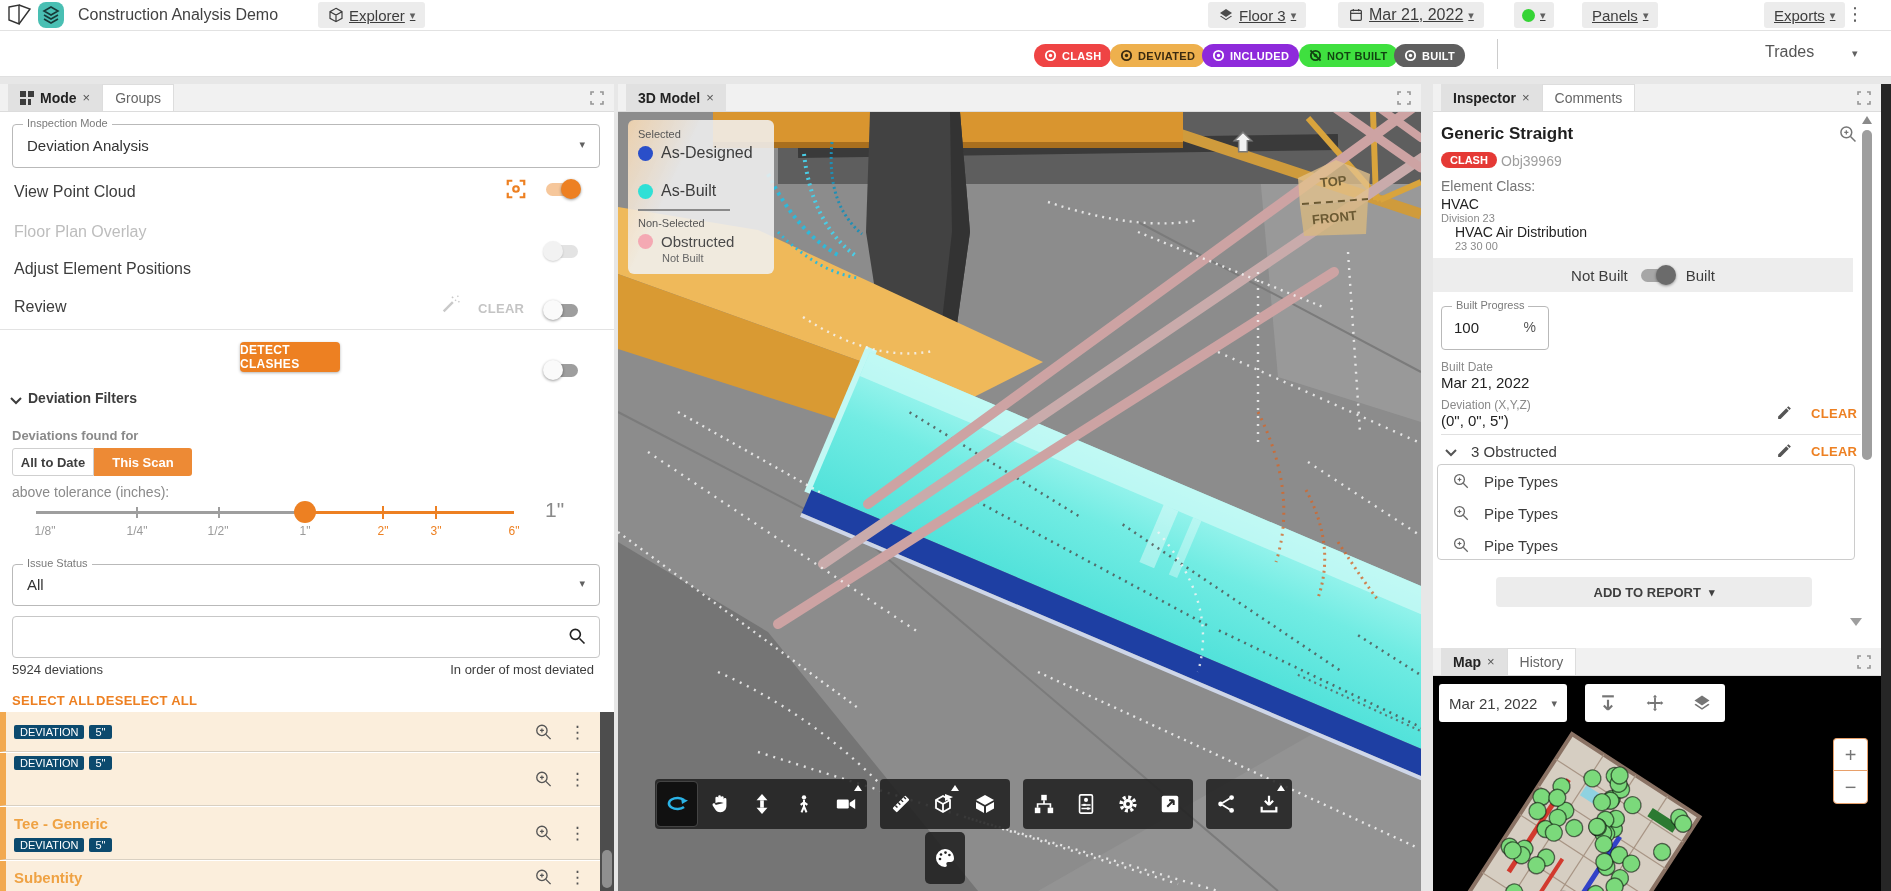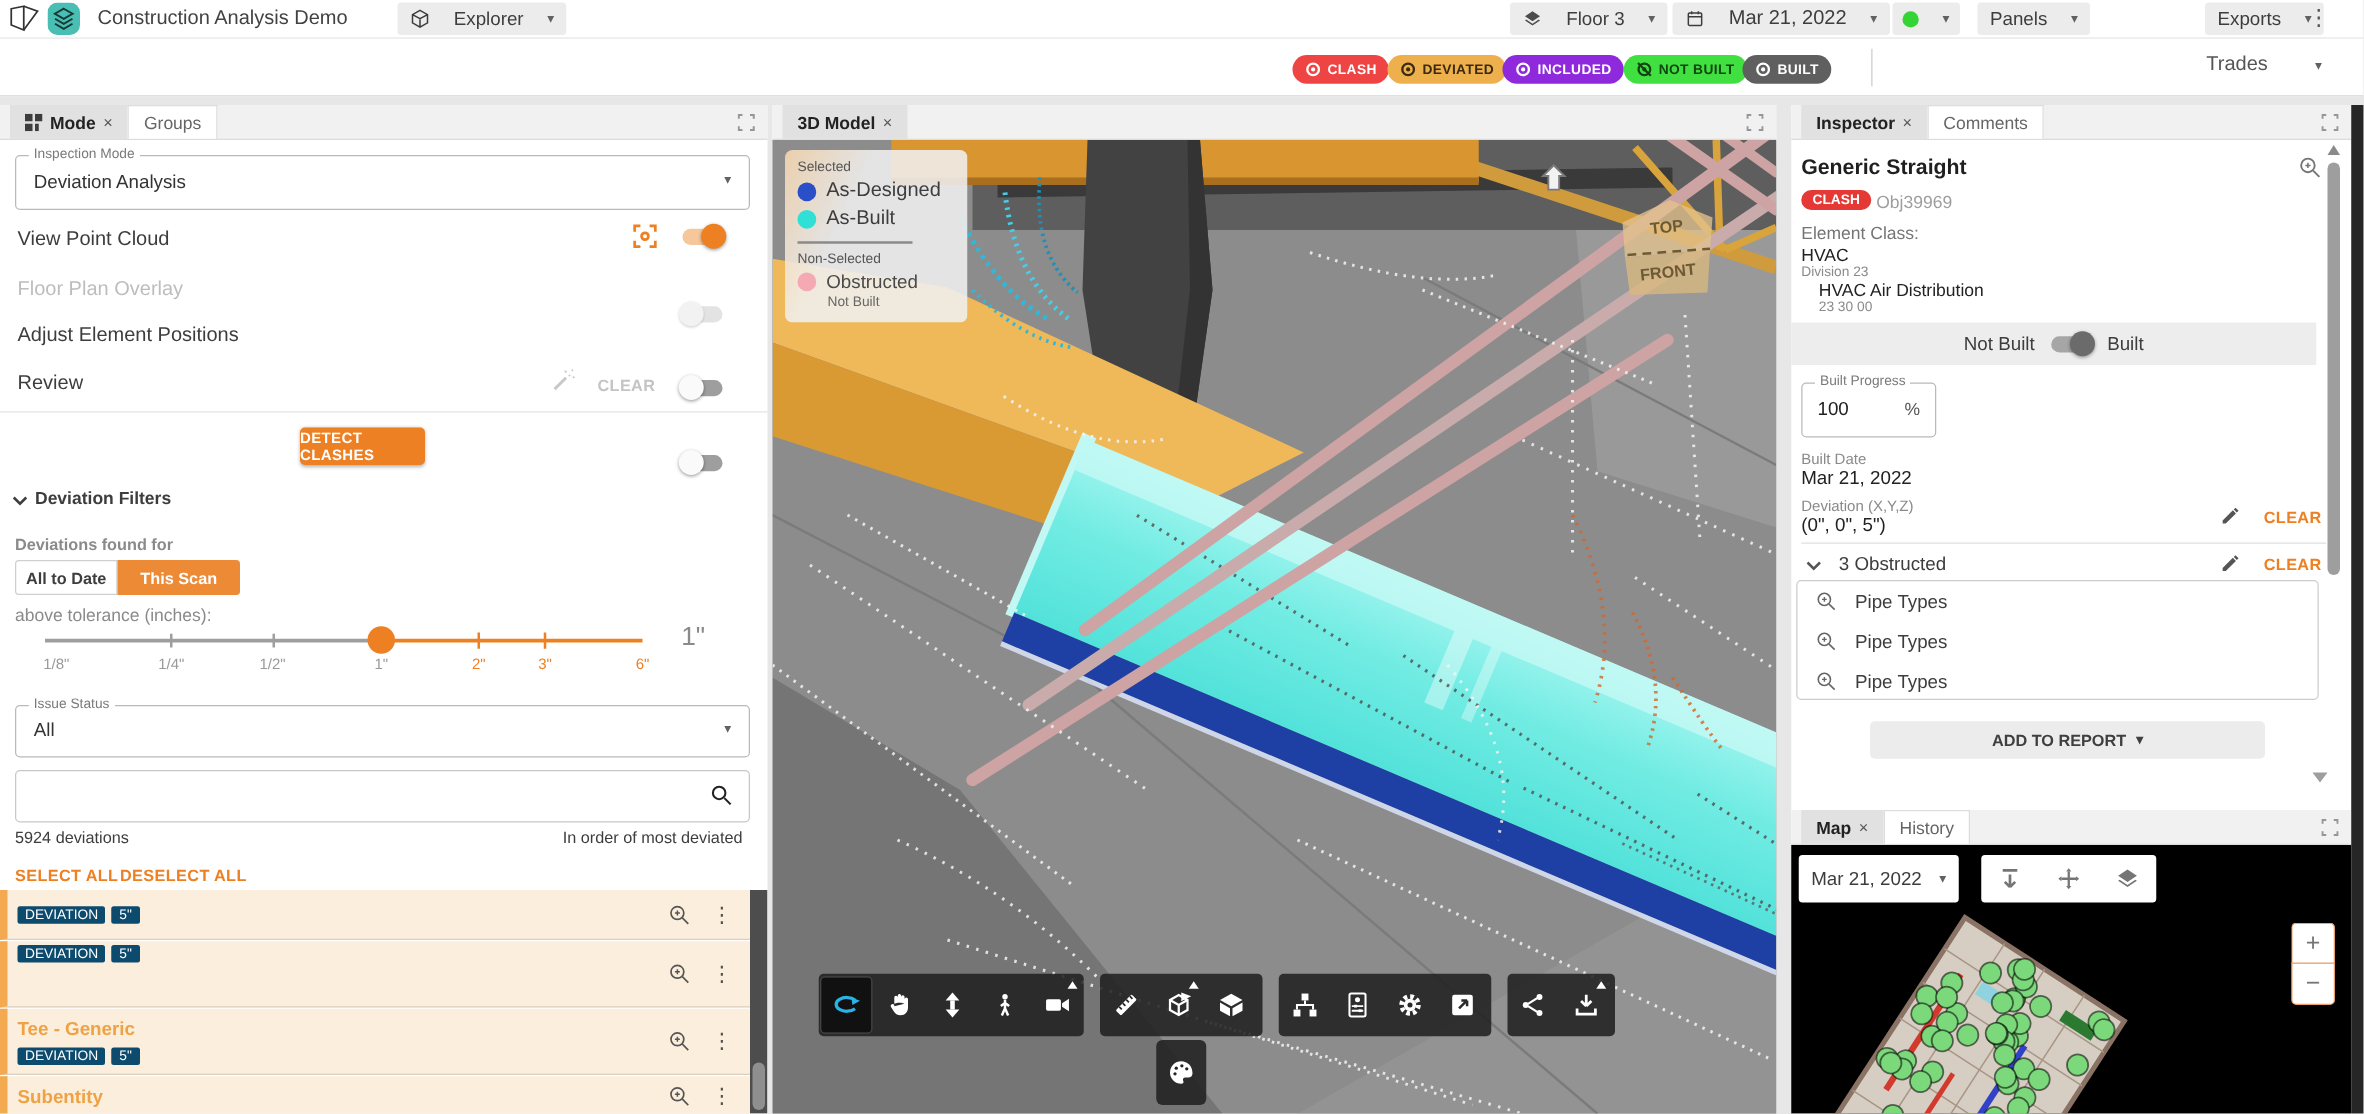--- a/index.html
+++ b/index.html
@@ -1,18 +1,18 @@
 <!DOCTYPE html>
 <html><head>
 <meta charset="utf-8">
 <style>
   html,body{margin:0;padding:0;background:#e7e7e7;font-family:"Liberation Sans",sans-serif;-webkit-font-smoothing:antialiased;}
   #app{position:relative;width:1891px;height:891px;overflow:hidden;background:#e7e7e7;}
   .abs{position:absolute;}
-  .chip{display:flex;align-items:center;gap:19px;background:#ececec;border-radius:3px;padding:0 10px;height:26px;font-size:15px;color:#3d3d3d;cursor:pointer;}
+  .chip{display:flex;align-items:center;gap:5px;background:#ececec;border-radius:3px;padding:0 10px;height:26px;font-size:15px;color:#3d3d3d;cursor:pointer;text-decoration:underline;}
   .caret{font-size:11px;color:#616161;line-height:1;}
   .panel{background:#fff;position:absolute;}
   .tabbar{position:absolute;left:0;right:0;top:0;height:28px;background:#f1f1f1;border-bottom:1px solid #dcdcdc;display:flex;align-items:stretch;padding-left:8px;box-sizing:border-box;}
   .tab{display:flex;align-items:center;gap:6px;padding:0 12px;font-size:14px;color:#666;background:#fff;border:1px solid #ddd;border-bottom:none;cursor:pointer;}
   .tab.active{background:#e1e1e1;color:#222;font-weight:bold;border:none;}
   .tab .x{color:#555;font-size:13px;font-weight:normal;}
   .fullscreen{position:absolute;right:10px;top:7px;width:14px;height:14px;opacity:.65;cursor:pointer;}
   .outlined{position:absolute;border:1px solid #b9b9b9;border-radius:4px;background:#fff;}
   .outlined .lgd{position:absolute;top:-8px;left:10px;background:#fff;padding:0 4px;font-size:11px;color:#7a7a7a;}
   .switch{position:relative;width:38px;height:22px;cursor:pointer;}
@@ -414,21 +414,21 @@
         </g>
       </svg>
 
       
       <div class="abs" style="left:10px;top:8px;width:126px;padding:8px 10px 10px;border-radius:6px;background:linear-gradient(115deg,rgba(244,176,90,.40),rgba(244,176,90,0) 34%),rgba(240,240,240,.88);">
         <div style="font-size:11px;color:#555;">Selected</div>
         <div style="display:flex;align-items:center;gap:8px;margin-top:4px;">
           <span class="legend-dot" style="background:#2a4fc9;"></span>
           <span style="font-size:16px;color:#3d3d3d;">As-Designed</span>
         </div>
-        <div style="display:flex;align-items:center;gap:8px;margin-top:4px;">
+        <div style="display:flex;align-items:center;gap:8px;margin-top:20px;">
           <span class="legend-dot" style="background:#2fe0d6;"></span>
           <span style="font-size:16px;color:#3d3d3d;">As-Built</span>
         </div>
         <div style="height:2px;background:#8a8a8a;margin:9px 0 6px;width:92px;"></div>
         <div style="font-size:11px;color:#555;">Non-Selected</div>
         <div style="display:flex;align-items:center;gap:8px;margin-top:4px;">
           <span class="legend-dot" style="background:#f4a9b3;"></span>
           <span style="font-size:15px;color:#4a4a4a;">Obstructed</span>
         </div>
         <div style="font-size:11px;color:#666;margin:2px 0 0 24px;">Not Built</div>

